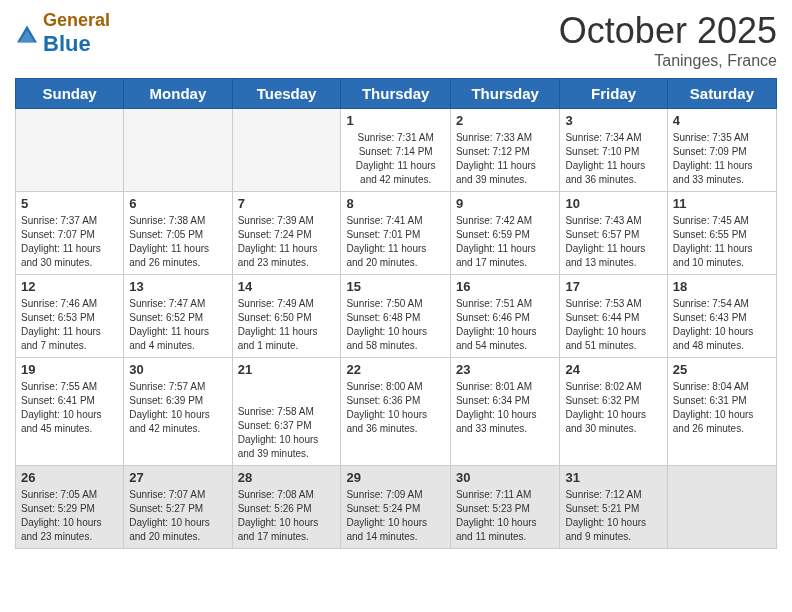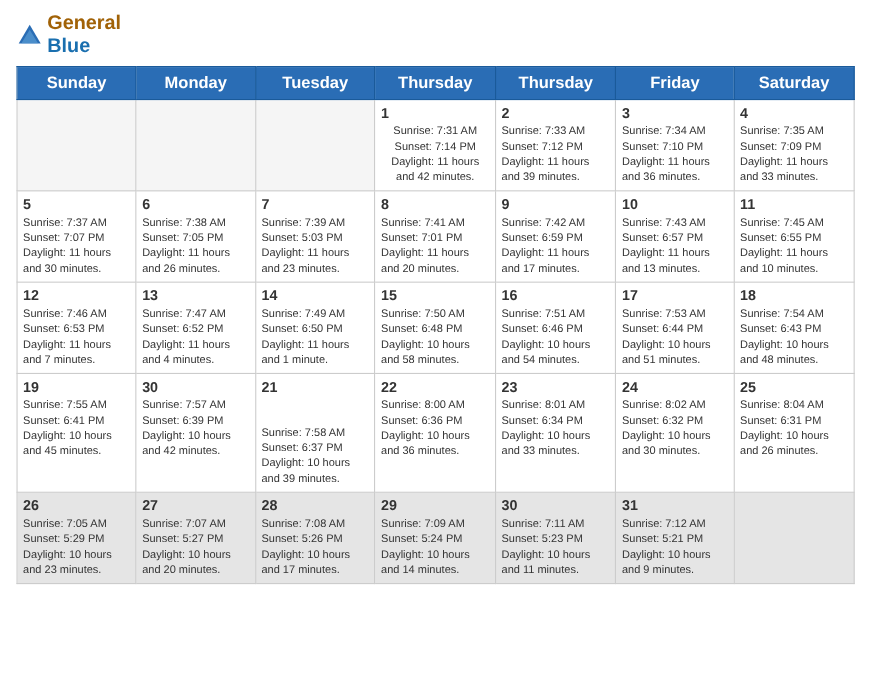--- a/index.html
+++ b/index.html
@@ -21,21 +21,21 @@
       align-items: center;
       gap: 4px;
     }
     .logo-text-general {
       font-size: 18px;
       font-weight: bold;
       color: #a16207;
       margin-top: 27px;
     }
     .logo-text-blue {
-      font-size: 18px;
+      font-size: 22px;
       font-weight: bold;
       color: #1a6faf;
     }
     .logo-icon {
       width: 24px;
       height: 20px;
     }
     .title-block {
       text-align: right;
     }
@@ -95,20 +95,24 @@
   <div class="logo">
     <svg class="logo-icon" viewBox="0 0 30 26" xmlns="http://www.w3.org/2000/svg">
       <polygon points="15,2 28,24 2,24" fill="#2a6db5"></polygon>
       <polygon points="15,8 25,24 5,24" fill="#6aaee0" opacity="0.5"></polygon>
     </svg>
     <div>
       <span class="logo-text-general">General</span><br>
       <span class="logo-text-blue">Blue</span>
     </div>
   </div>
+  <div class="title-block">
+    <div class="month-title">October 2025</div>
+    <div class="location-title">Taninges, France</div>
+  </div>
 </div>
 
 <table class="calendar">
   <thead>
     <tr>
     <th>Sunday</th>
         <th>Monday</th>
         <th>Tuesday</th>
         <th>Thursday</th>
         <th>Thursday</th>
@@ -161,21 +165,21 @@
         <td>
           <div class="day-number">6</div>
           <div class="day-info" style="white-space: pre-line;">Sunrise: 7:38 AM
 Sunset: 7:05 PM
 Daylight: 11 hours
 and 26 minutes.</div>
         </td>
         <td>
           <div class="day-number">7</div>
           <div class="day-info" style="white-space: pre-line;">Sunrise: 7:39 AM
-Sunset: 5:03 PM
+Sunset: 7:24 PM
 Daylight: 11 hours
 and 23 minutes.</div>
         </td>
         <td>
           <div class="day-number">8</div>
           <div class="day-info" style="white-space: pre-line;">Sunrise: 7:41 AM
 Sunset: 7:01 PM
 Daylight: 11 hours
 and 20 minutes.</div>
         </td>

